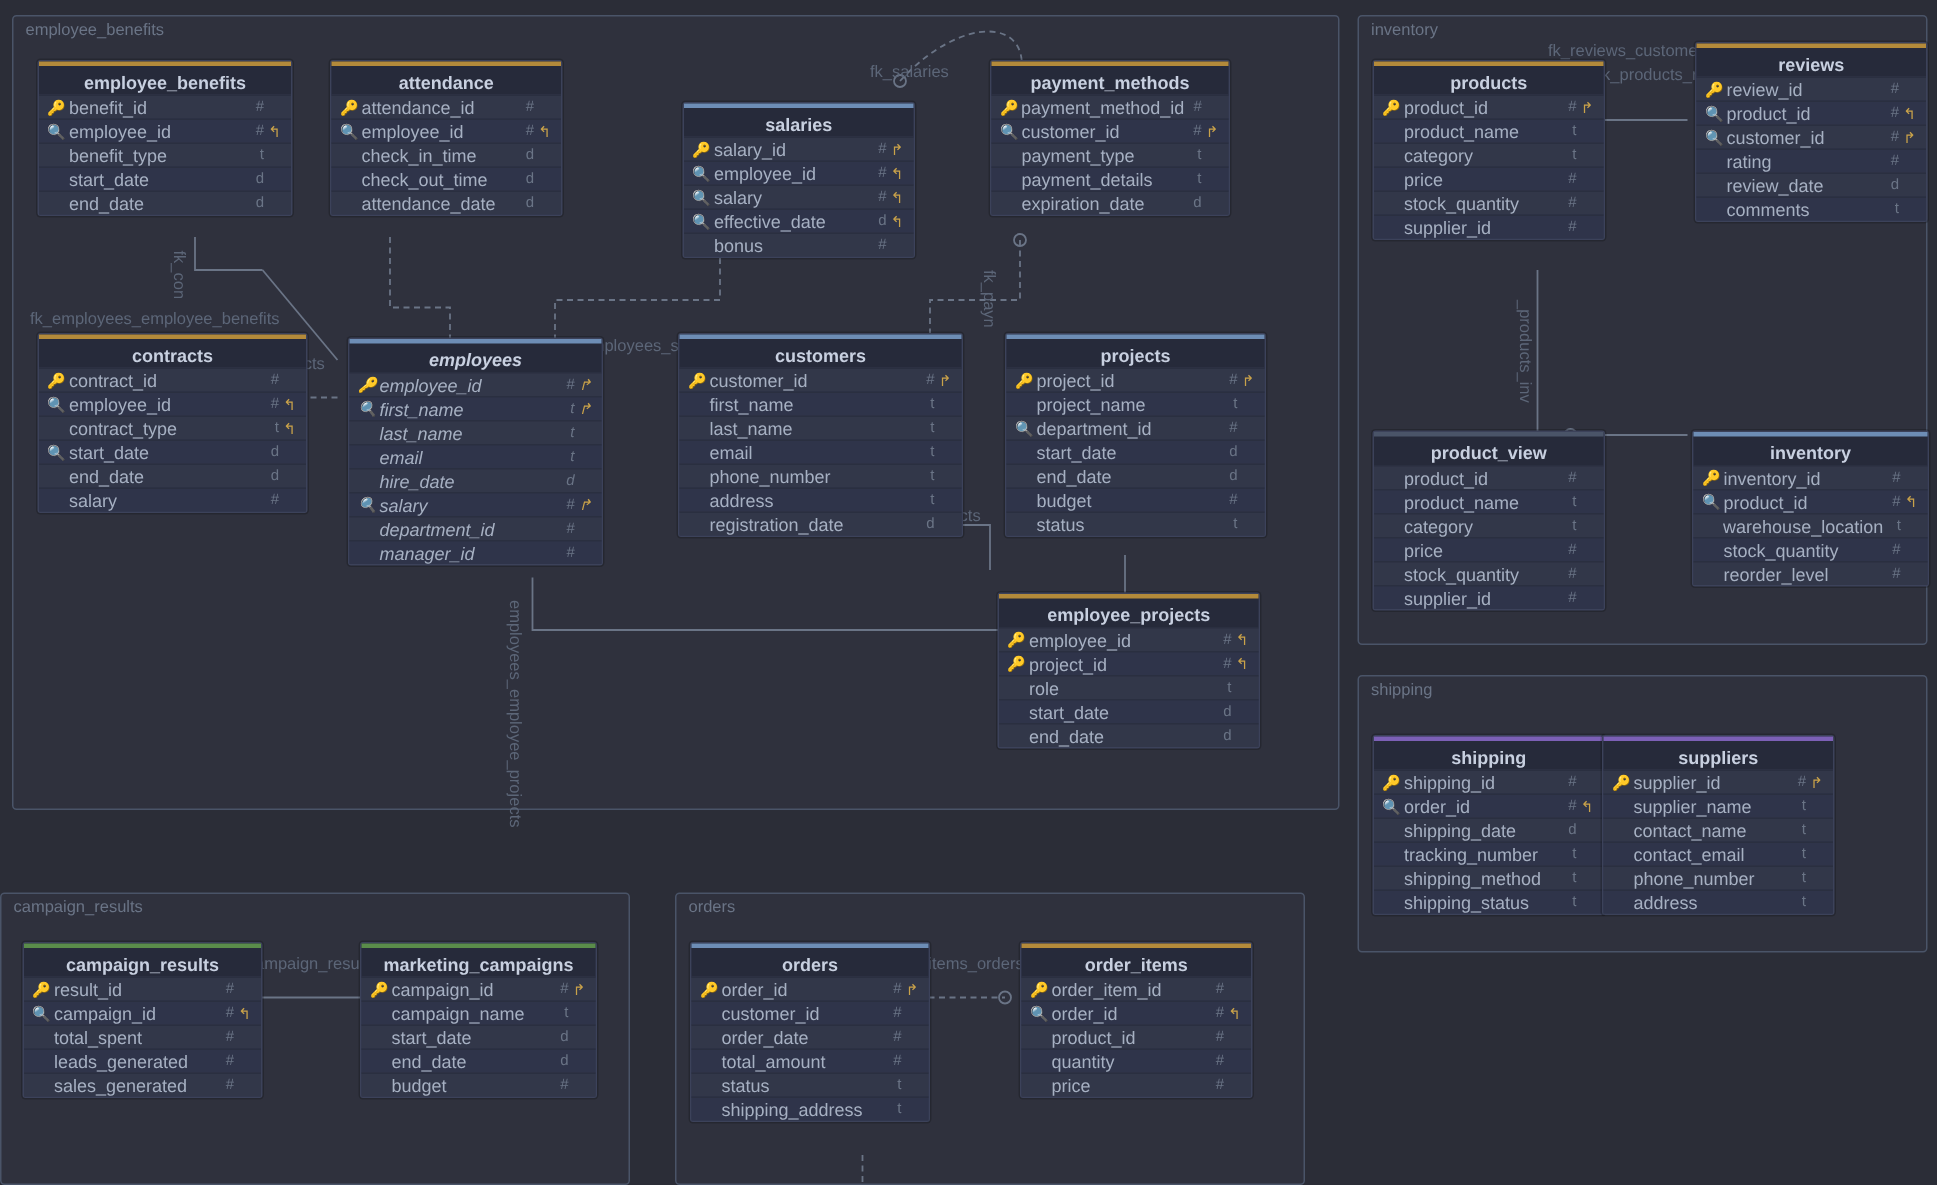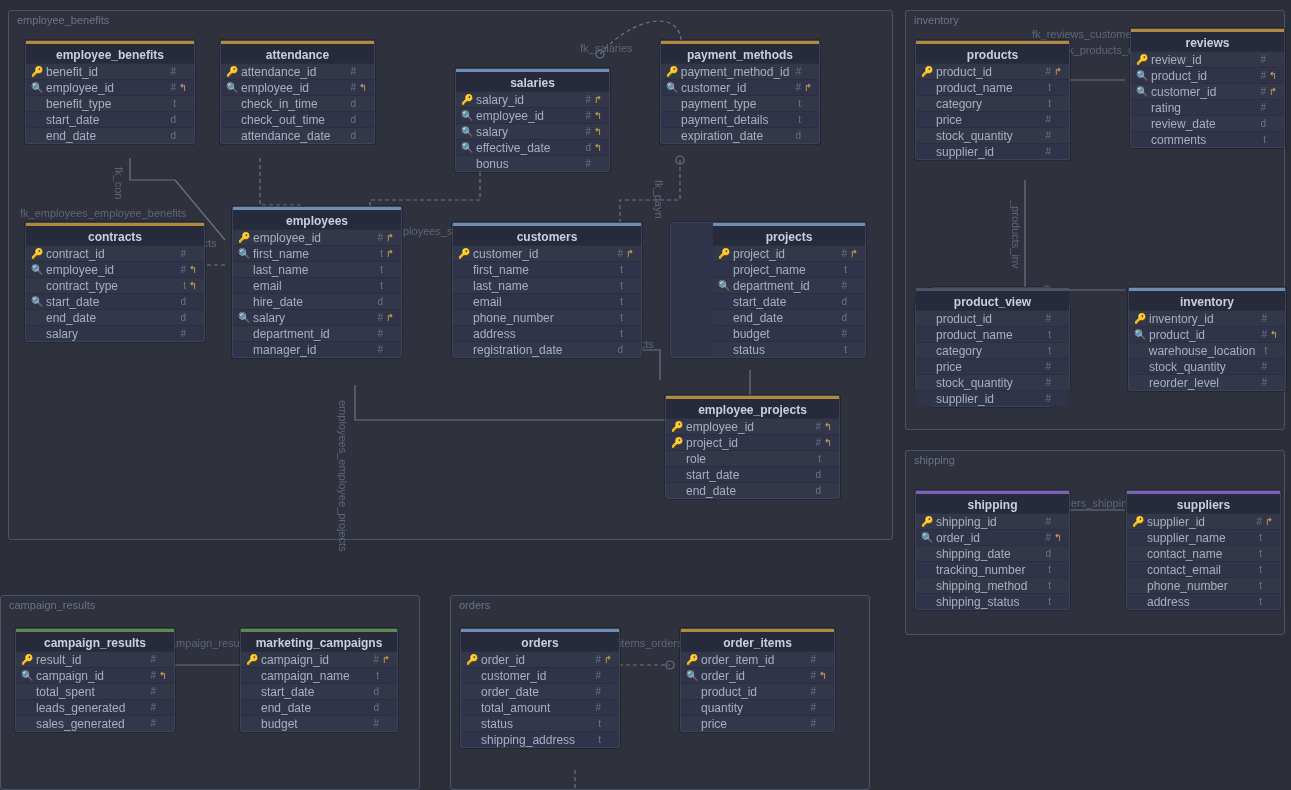--- a/index.html
+++ b/index.html
@@ -316,21 +316,21 @@
       <span class="type">d</span>
       <span class="extras"></span>
     </div>
     <div class="row">
       <span class="icon"></span>
       <span class="colname">salary</span>
       <span class="type">#</span>
       <span class="extras"></span>
     </div>
   </div>
-<div class="entity" style="--ac:#6d8db5;left:232px;top:206px;width:170px;">
+<div class="entity" style="--ac:#6d8db5;left:232px;top:225px;width:170px;font-style:italic;">
     <div class="hdr">employees</div>
     <div class="row">
       <span class="icon">🔑</span>
       <span class="colname">employee_id</span>
       <span class="type">#</span>
       <span class="extras">↱</span>
     </div>
     <div class="row">
       <span class="icon fk">🔍</span>
       <span class="colname">first_name</span>
@@ -412,21 +412,21 @@
       <span class="type">t</span>
       <span class="extras"></span>
     </div>
     <div class="row">
       <span class="icon"></span>
       <span class="colname">registration_date</span>
       <span class="type">d</span>
       <span class="extras"></span>
     </div>
   </div>
-<div class="entity" style="--ac:#6d8db5;left:670px;top:222px;width:196px;padding-left:42px;">
+<div class="entity" style="--ac:#6d8db5;left:670px;top:222px;width:174px;">
     <div class="hdr">projects</div>
     <div class="row">
       <span class="icon">🔑</span>
       <span class="colname">project_id</span>
       <span class="type">#</span>
       <span class="extras">↱</span>
     </div>
     <div class="row">
       <span class="icon"></span>
       <span class="colname">project_name</span>
@@ -570,21 +570,21 @@
       <span class="type">d</span>
       <span class="extras"></span>
     </div>
     <div class="row">
       <span class="icon"></span>
       <span class="colname">comments</span>
       <span class="type">t</span>
       <span class="extras"></span>
     </div>
   </div>
-<div class="entity" style="--ac:#4a5468;left:915px;top:287px;width:155px;border-radius:21px;">
+<div class="entity" style="--ac:#4a5468;left:915px;top:287px;width:155px;">
     <div class="hdr">product_view</div>
     <div class="row">
       <span class="icon"></span>
       <span class="colname">product_id</span>
       <span class="type">#</span>
       <span class="extras"></span>
     </div>
     <div class="row">
       <span class="icon"></span>
       <span class="colname">product_name</span>
@@ -682,21 +682,21 @@
       <span class="type">t</span>
       <span class="extras"></span>
     </div>
     <div class="row">
       <span class="icon"></span>
       <span class="colname">shipping_status</span>
       <span class="type">t</span>
       <span class="extras"></span>
     </div>
   </div>
-<div class="entity" style="--ac:#7c60b6;left:1126px;top:490px;width:150px;">
+<div class="entity" style="--ac:#7c60b6;left:1068px;top:490px;width:150px;">
     <div class="hdr">suppliers</div>
     <div class="row">
       <span class="icon">🔑</span>
       <span class="colname">supplier_id</span>
       <span class="type">#</span>
       <span class="extras">↱</span>
     </div>
     <div class="row">
       <span class="icon"></span>
       <span class="colname">supplier_name</span>

